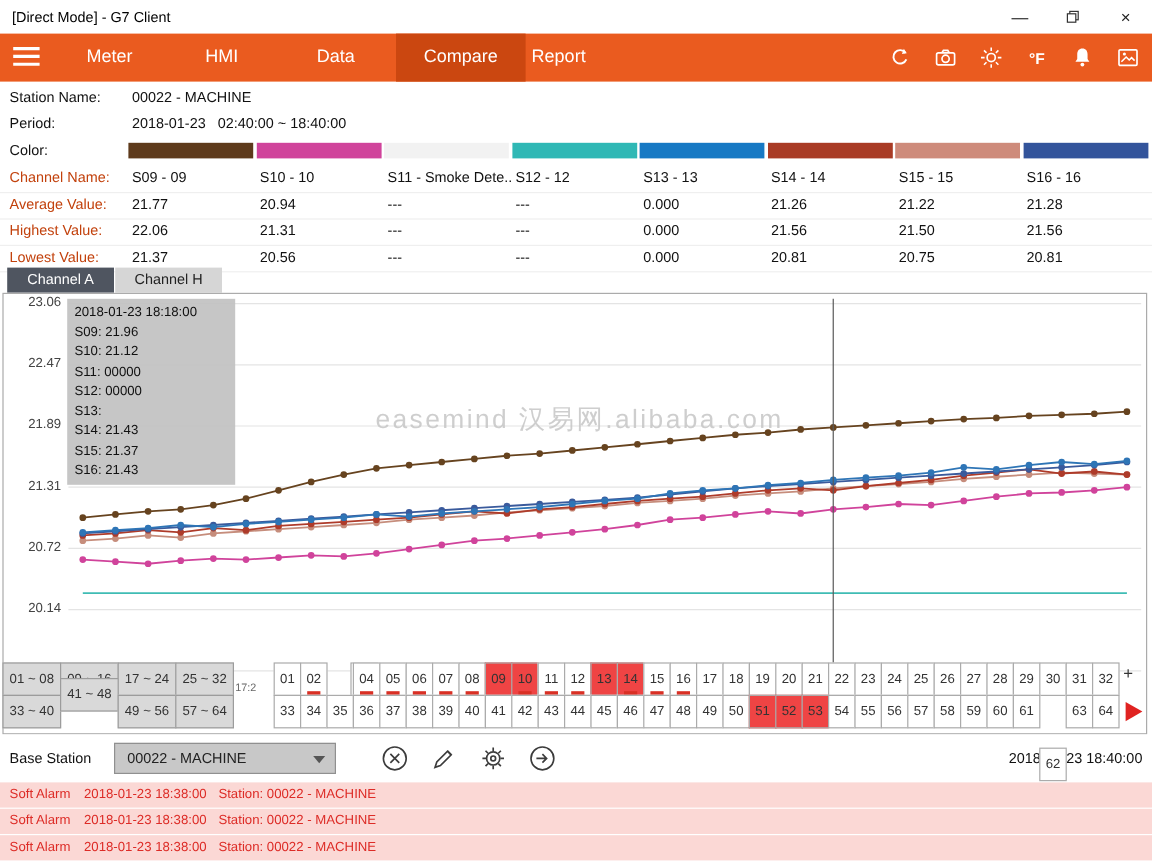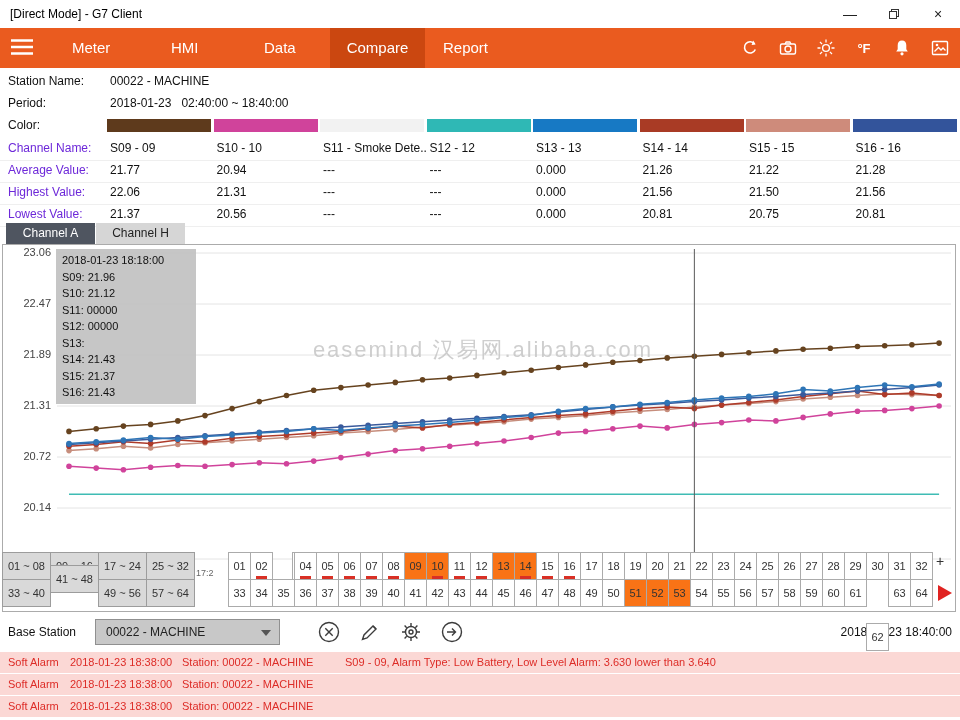--- a/index.html
+++ b/index.html
@@ -7,56 +7,56 @@
 
   
   #titlebar{position:absolute;left:0;top:0;right:0;height:28px;background:#fff;}
   #title{position:absolute;left:10px;top:0;line-height:28px;font-size:12px;color:#000;}
   #win-controls{position:absolute;right:0;top:0;height:28px;display:flex;}
   .win-btn{width:44px;height:28px;display:flex;align-items:center;justify-content:center;font-size:14px;color:#222;}
 
   
   #navbar{position:absolute;left:0;top:28px;right:0;height:40px;background:#EA5B1F;}
   .nav-item{position:absolute;top:0;height:40px;line-height:40px;color:#fff;font-size:15px;cursor:default;}
-  #nav-compare{left:330px;width:95px;text-align:center;background:#CB4710;}
+  #nav-compare{left:330px;width:108px;text-align:center;background:#CB4710;}
   #hamburger{position:absolute;left:10px;top:10px;}
   #nav-icons{position:absolute;right:8px;top:0;height:40px;display:flex;align-items:center;gap:14px;}
   .nav-ic{width:24px;height:24px;display:flex;align-items:center;justify-content:center;}
   .degF{color:#fff;font-size:13px;font-weight:bold;}
 
   
   .info-label{position:absolute;left:8px;font-size:12px;color:#111;}
   .info-value{position:absolute;left:110px;font-size:12px;color:#111;white-space:pre;}
   #swatches{position:absolute;left:107px;top:119px;width:853px;height:13px;}
   .swatch{position:absolute;top:0;height:13px;width:104px;}
 
   
   .trow{position:absolute;left:0;width:960px;height:22px;border-bottom:1px solid #EFEFEF;}
-  .tlabel{position:absolute;left:8px;top:3px;font-size:12px;color:#6d28d9;}
+  .tlabel{position:absolute;left:8px;top:3px;font-size:12px;color:#c2410c;}
   .cells{position:absolute;left:110px;top:3px;right:0;height:18px;}
   .cell{position:absolute;top:0;width:104px;font-size:12px;color:#111;white-space:nowrap;overflow:hidden;}
 
   
   .chan-tab{position:absolute;top:223px;height:21px;line-height:21px;width:89px;text-align:center;font-size:12px;}
   #tabA{left:6px;background:#4F5560;color:#fff;}
   #tabH{left:96px;background:#D6D6D6;color:#222;}
 
   
   #chartbox{position:absolute;left:2px;top:244px;width:954px;height:368px;border:1px solid #ABABAB;background:#fff;box-sizing:border-box;}
   #chart-svg{position:absolute;left:0;top:0;z-index:1;}
   #ylabels{position:absolute;left:0;top:0;right:0;bottom:0;z-index:2;pointer-events:none;}
   .ylabel{position:absolute;left:6px;width:42px;text-align:right;font-size:11px;color:#444;}
   #tooltip{position:absolute;left:53px;top:4px;width:128px;background:rgba(193,193,193,0.92);padding:3px 6px;z-index:5;}
   .tip-line{font-size:11px;line-height:16.5px;color:#111;white-space:pre;}
 
   
   #selector{position:absolute;left:0;top:552px;width:960px;height:56px;z-index:6;}
   .gcell{position:absolute;width:49px;height:28px;background:#D9D9D9;border:1px solid #9C9C9C;box-sizing:border-box;font-size:11px;line-height:26px;text-align:center;color:#333;}
   .ncell{position:absolute;width:23px;height:28px;background:#fff;border:1px solid #ABABAB;box-sizing:border-box;font-size:11px;line-height:26px;text-align:center;color:#333;}
-  .ncell.sel{background:#f97316;}
+  .ncell.sel{background:#ef4444;}
   .redtick{position:absolute;left:5px;bottom:0;width:11px;height:3px;background:#D93025;}
   .plus-mark{position:absolute;font-size:14px;color:#333;}
   #axis-frag{position:absolute;left:196px;top:16px;font-size:9px;color:#666;}
   #red-arrow{position:absolute;left:938px;top:33px;width:0;height:0;border-left:14px solid #E02321;border-top:8px solid transparent;border-bottom:8px solid transparent;}
 
   
   #footer{position:absolute;left:0;top:612px;right:0;height:40px;background:#fff;}
   #base-label{position:absolute;left:8px;top:13px;font-size:12px;color:#111;}
   #base-dd{position:absolute;left:95px;top:7px;width:185px;height:26px;background:#C8C8C8;border:1px solid #909090;box-sizing:border-box;font-size:12px;line-height:24px;color:#222;padding-left:10px;}
   #dd-chev{position:absolute;right:8px;top:10px;width:0;height:0;border-left:5px solid transparent;border-right:5px solid transparent;border-top:6px solid #555;}
@@ -560,21 +560,20 @@
       </span>
     </div>
     <span id="footer-time">2018-01-23 18:40:00</span>
   </div>
 
   <div id="alarms">
       <div class="arow" style="top: 0px;">
         <span class="aspan" style="left: 8px;">Soft Alarm</span>
         <span class="aspan" style="left: 70px;">2018-01-23 18:38:00</span>
         <span class="aspan" style="left: 182px;">Station: 00022 - MACHINE</span>
-        <span class="aspan" style="left: 345px;">S09 - 09, Alarm Type: Low Battery, Low Level Alarm: 3.630 lower than 3.640</span>
       </div>
       <div class="arow" style="top: 22px;">
         <span class="aspan" style="left: 8px;">Soft Alarm</span>
         <span class="aspan" style="left: 70px;">2018-01-23 18:38:00</span>
         <span class="aspan" style="left: 182px;">Station: 00022 - MACHINE</span>
       </div>
       <div class="arow" style="top: 44px;">
         <span class="aspan" style="left: 8px;">Soft Alarm</span>
         <span class="aspan" style="left: 70px;">2018-01-23 18:38:00</span>
         <span class="aspan" style="left: 182px;">Station: 00022 - MACHINE</span>

